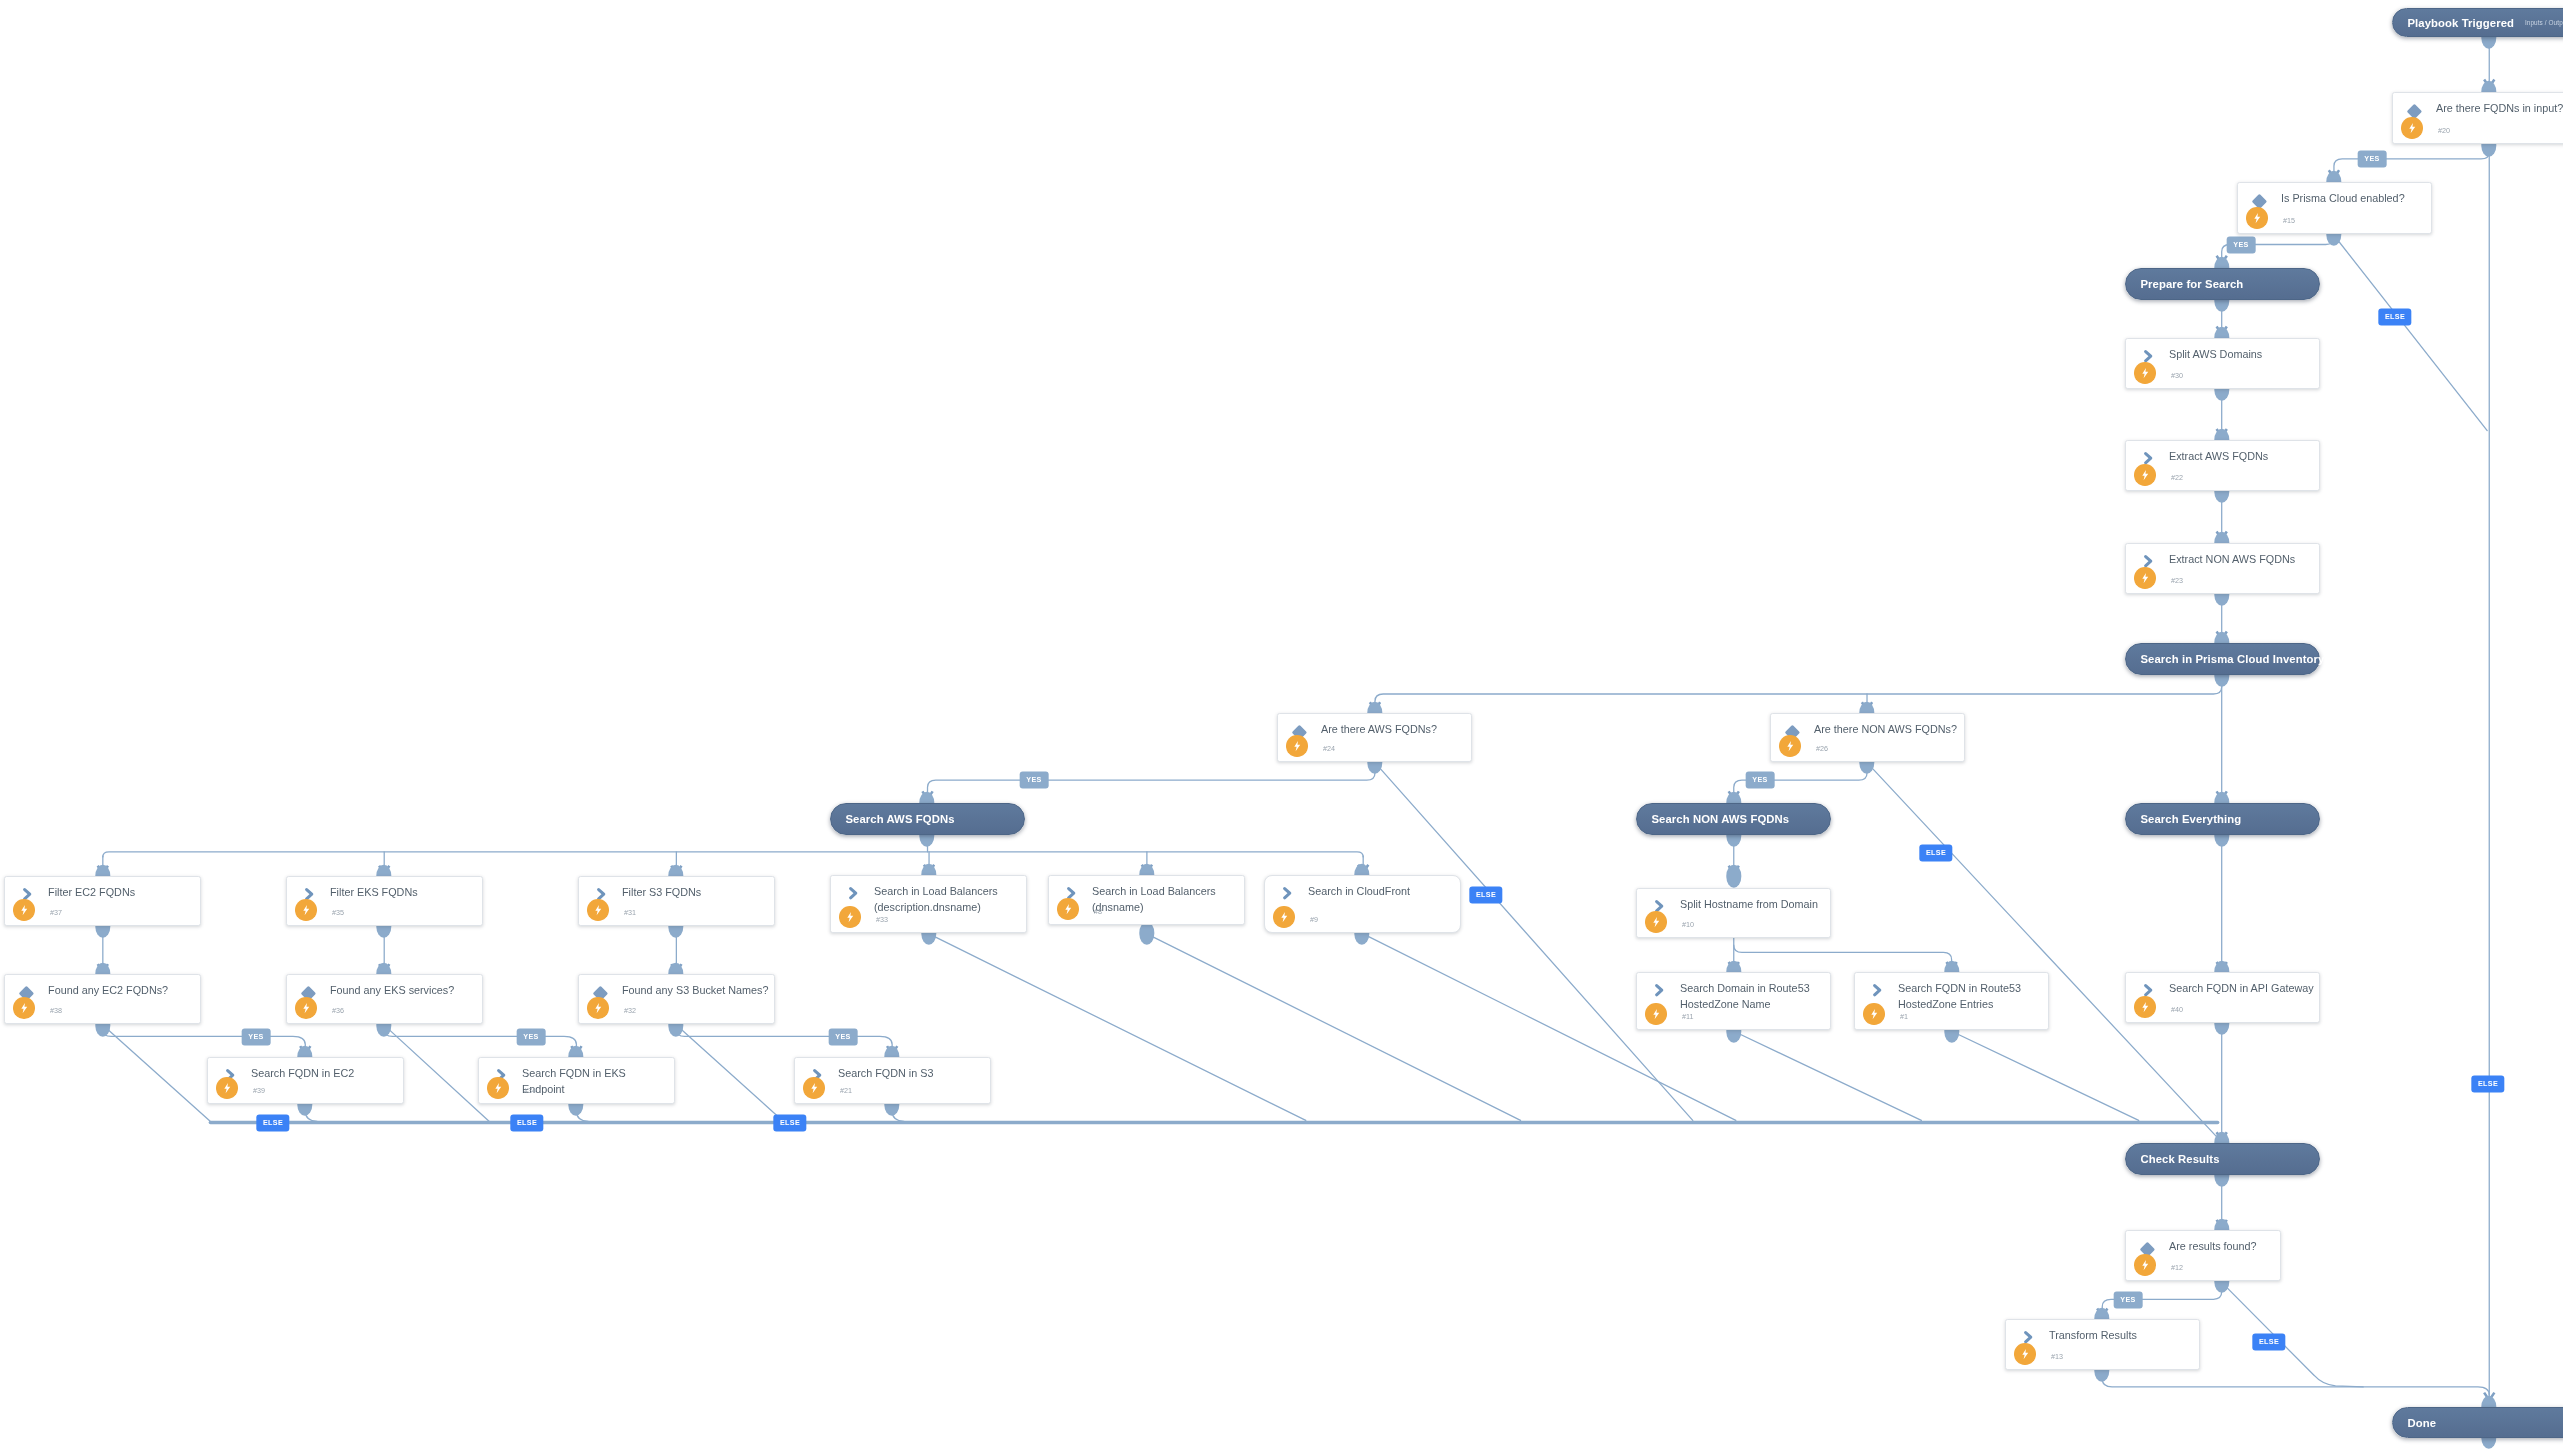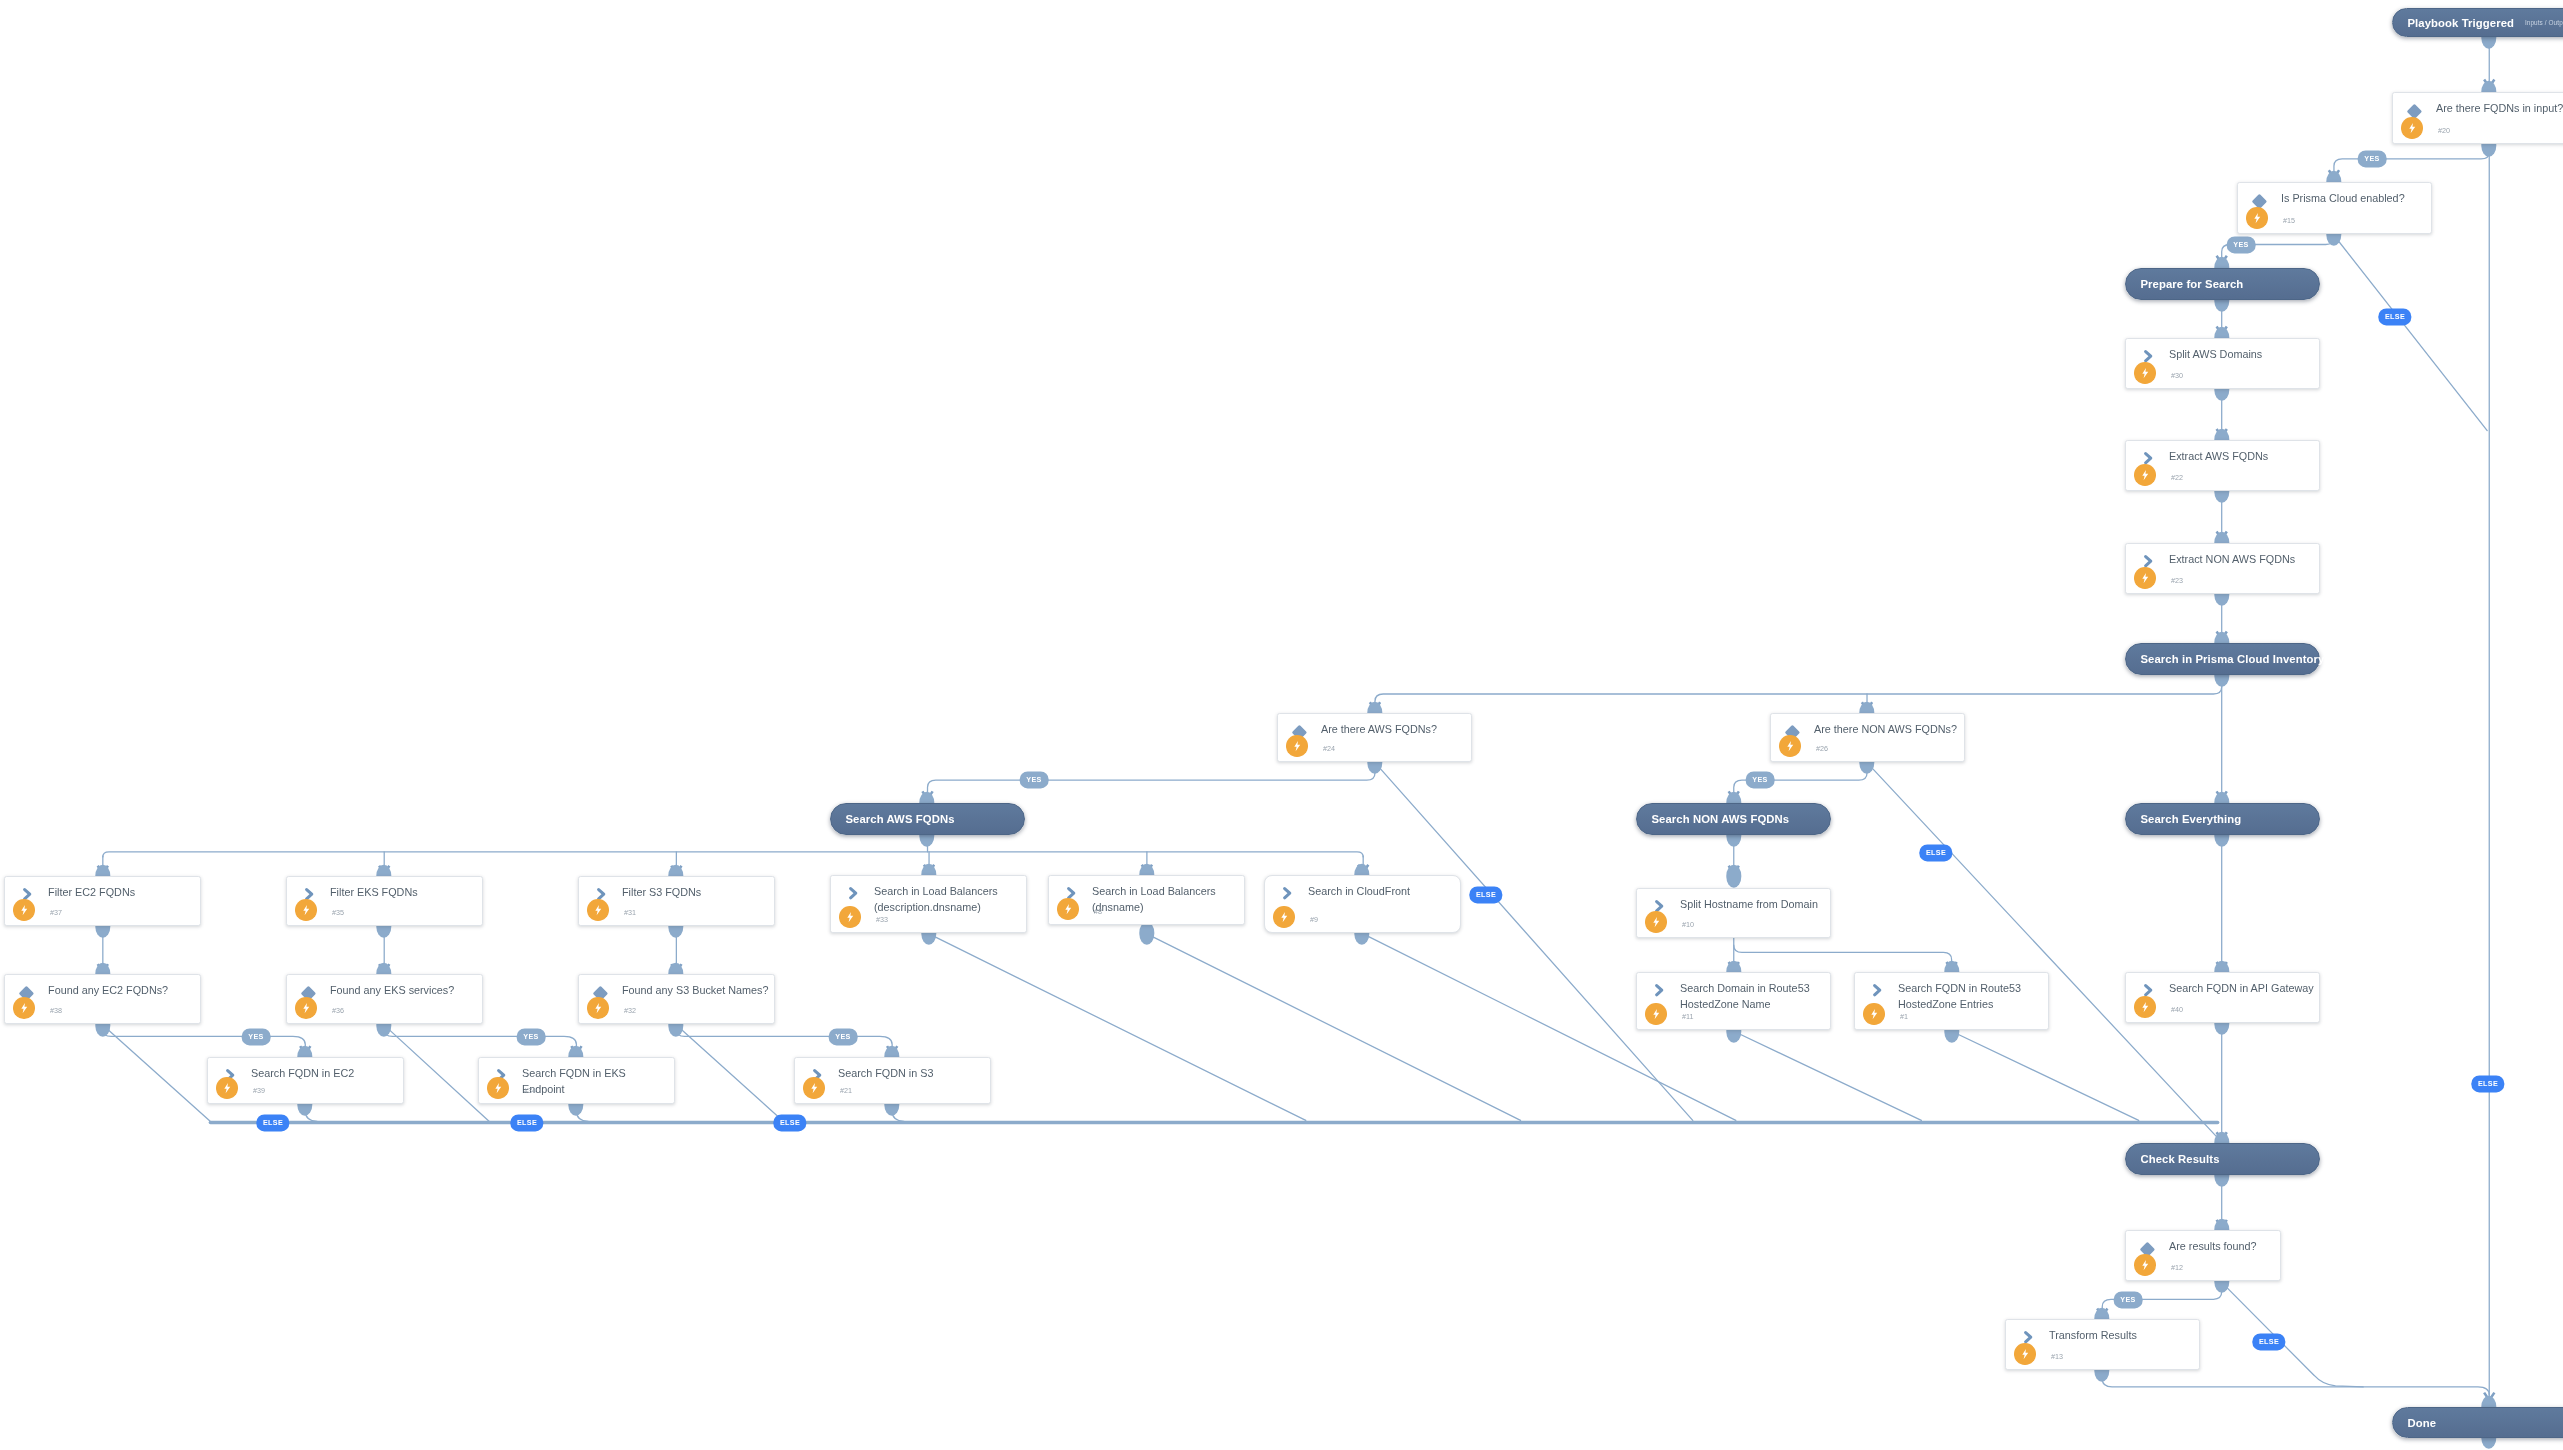--- a/index.html
+++ b/index.html
@@ -4,21 +4,21 @@
 <style>
   html,body{margin:0;padding:0;background:#ffffff;}
   body{width:2589px;height:1450px;position:relative;overflow:hidden;
        font-family:"Liberation Sans",sans-serif;}
   .canvas{position:absolute;left:0;top:0;width:2589px;height:1450px;}
   svg.edges{position:absolute;left:0;top:0;z-index:1;}
   .port{position:absolute;width:15.4px;height:22.6px;border-radius:50%;
         background:#8cabcb;transform:translate(-50%,-50%);z-index:2;}
   .badge{position:absolute;z-index:3;transform:translate(-50%,-50%);
          font-size:7.2px;font-weight:700;color:#fff;padding:4.1px 6.7px;
-         border-radius:8px;letter-spacing:0.3px;}
+         border-radius:3px;letter-spacing:0.3px;}
   .badge.yes{background:#8cabcb;}
   .badge.else{background:#3b82f6;}
   .node{position:absolute;z-index:4;box-sizing:border-box;}
   .node.box{background:#fff;border:0.5px solid #dfe3e8;border-radius:2.6px;
             box-shadow:0 1px 3.6px rgba(40,50,60,.20);cursor:pointer;}
   .node.box .title{position:absolute;left:43px;top:8.2px;right:5.1px;
             font-size:10.8px;color:#525f6b;line-height:1.42;}
   .node.box .num{position:absolute;left:45px;bottom:7.7px;font-size:7.2px;color:#9aa4ae;}
   .diamond{position:absolute;left:16.4px;top:13.3px;width:10.8px;height:10.8px;
            background:#7d9cc0;border-radius:1.5px;transform:rotate(45deg);}

